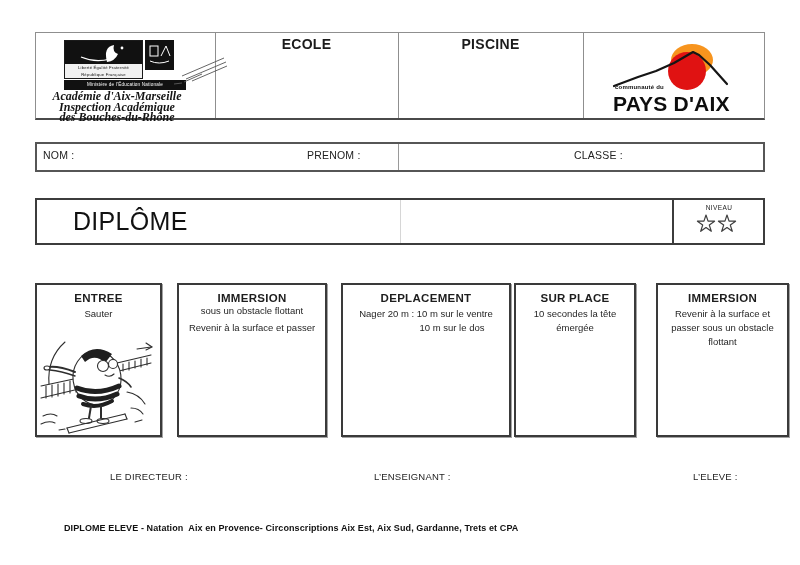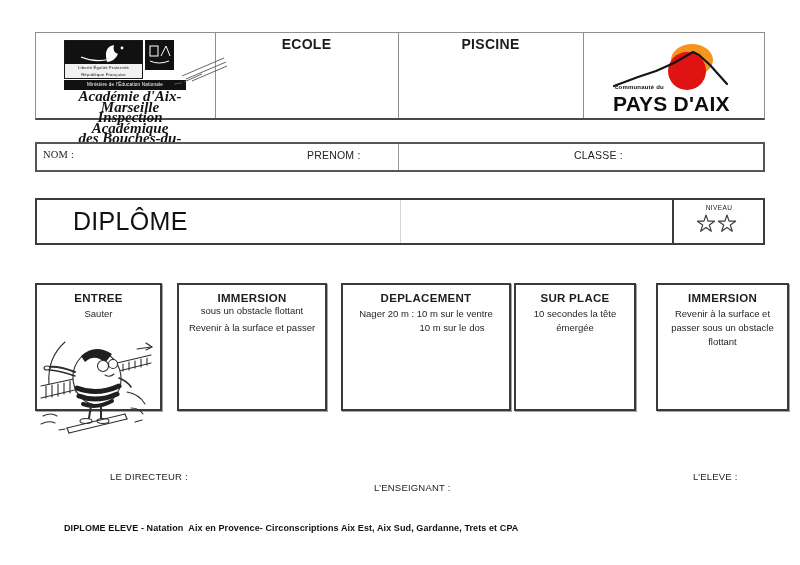--- a/index.html
+++ b/index.html
@@ -14,23 +14,23 @@
   .cell-label{top:36px;font-size:14px;font-weight:bold;letter-spacing:.3px;text-align:center;}
 
   
   .marianne-block{left:64px;top:40px;width:77px;border:1px solid #1a1a1a;background:#111;}
   .marianne-face{display:block;width:100%;height:23px;background:#111;}
   .motto-band{height:7px;background:#f1f1f1;color:#111;font-size:4.2px;line-height:7px;
     text-align:center;letter-spacing:.2px;overflow:hidden;white-space:nowrap;}
   .ministry-square{left:145px;top:40px;width:27px;height:28px;background:#111;border:1px solid #111;}
   .ministry-band{left:64px;top:80px;width:122px;height:10px;background:#111;color:#fff;
     font-size:4.6px;line-height:10px;text-align:center;letter-spacing:.2px;white-space:nowrap;overflow:hidden;}
-  .academy-name{left:64px;top:91px;width:132px;text-align:center;
+  .academy-name{left:51px;top:91px;width:132px;text-align:center;
     font-family:"Liberation Serif", serif;font-style:italic;font-weight:bold;
-    font-size:15px;line-height:10.6px;color:#141414;}
+    font-size:12px;line-height:10.6px;color:#141414;}
 
   
   .paysdaix{left:600px;top:40px;width:150px;height:76px;}
   .cpa-small{left:615px;top:84px;font-size:6px;font-weight:bold;letter-spacing:.2px;color:#101010;}
   .cpa-name{left:613px;top:92px;font-size:21px;font-weight:800;letter-spacing:.2px;color:#0d0d0d;}
 
   
   .id-row{left:35px;top:142px;width:730px;height:30px;box-sizing:border-box;
     border:2px solid #565656;background:#fff;}
   .id-label{top:149px;font-size:10.5px;color:#222;letter-spacing:.2px;}
@@ -41,21 +41,21 @@
     border:2px solid #3c3c3c;background:#fff;}
   .title-faint-line{left:400px;top:200px;width:1px;height:43px;background:#d6d6d6;z-index:0;}
   .title-divider{left:672px;top:200px;width:2px;height:43px;background:#3c3c3c;}
   .big-title{top:198px;height:57px;line-height:47px;font-size:25px;font-weight:normal;
     letter-spacing:.3px;color:#111;z-index:1;}
   .niveau-label{left:676px;top:204px;width:86px;text-align:center;font-size:6.5px;
     letter-spacing:.4px;color:#222;}
   .stars{left:694px;top:212px;}
 
   
-  .skill-box{top:283px;height:128px;box-sizing:border-box;border:2px solid #3a3a3a;
+  .skill-box{top:283px;height:154px;box-sizing:border-box;border:2px solid #3a3a3a;
     background:#fff;box-shadow:1px 1px 0 #a3a3a3;text-align:center;}
   .skill-title{margin-top:7px;font-size:11.5px;font-weight:600;letter-spacing:.3px;color:#1d1d1d;}
   .skill-line{font-size:9.5px;line-height:14px;color:#262626;padding:0 4px;text-align:center;}
   .skill-line.first{margin-top:3px;}
   .skill-line.indent-right{transform:translateX(26px);}
 
   
   .sig-label{top:471px;font-size:9.5px;letter-spacing:.2px;color:#1e1e1e;}
   .footer-note{left:64px;top:523px;font-size:9px;font-weight:700;color:#111;
     letter-spacing:.1px;white-space:pre;}
@@ -115,21 +115,21 @@
       <ellipse cx="92" cy="20" rx="21" ry="16" fill="#F7941E"></ellipse>
       <circle cx="87" cy="31" r="19" fill="#E01212"></circle>
       <polyline points="14,46 38,37 56,31 74,23 93,12 99,15 110,25 127,44" fill="none" stroke="#151515" stroke-width="2.2" stroke-linecap="round" stroke-linejoin="round"></polyline>
     </svg>
   </div>
   <div class="abs cpa-small">communauté du</div>
   <div class="abs cpa-name">PAYS D'AIX</div>
 
   <div class="abs id-row"></div>
   <div class="abs id-divider"></div>
-  <div class="abs id-label" style="left:43px;font-family:Liberation Serif, serif;">NOM :</div>
+  <div class="abs id-label" style="left:43px;">NOM :</div>
   <div class="abs id-label" style="left:307px;">PRENOM :</div>
   <div class="abs id-label" style="left:574px;">CLASSE :</div>
 
   <div class="abs title-bar"></div>
   <div class="abs title-faint-line"></div>
   <div class="abs title-divider"></div>
   <div class="abs big-title" style="left:73px;">DIPLÔME</div>
   <div class="abs niveau-label">NIVEAU</div>
   <svg class="abs stars" width="48" height="26" viewBox="0 0 48 26">
     <g>
@@ -213,18 +213,18 @@
   </div>
 
   <div class="abs skill-box" style="left:656px;width:133px;">
     <div class="skill-title">IMMERSION</div>
     <div class="skill-line first">Revenir à la surface et</div>
     <div class="skill-line">passer sous un obstacle</div>
     <div class="skill-line">flottant</div>
   </div>
 
   <div class="abs sig-label" style="left:110px;">LE DIRECTEUR :</div>
-  <div class="abs sig-label" style="left:374px;margin-top:11px;">L’ENSEIGNANT :</div>
+  <div class="abs sig-label" style="left:374px;">L’ENSEIGNANT :</div>
   <div class="abs sig-label" style="left:645px;padding-left:48px;">L’ELEVE :</div>
 
   <div class="abs footer-note">DIPLOME ELEVE - Natation  Aix en Provence- Circonscriptions Aix Est, Aix Sud, Gardanne, Trets et CPA</div>
 
 </div>
 
 </body></html>

